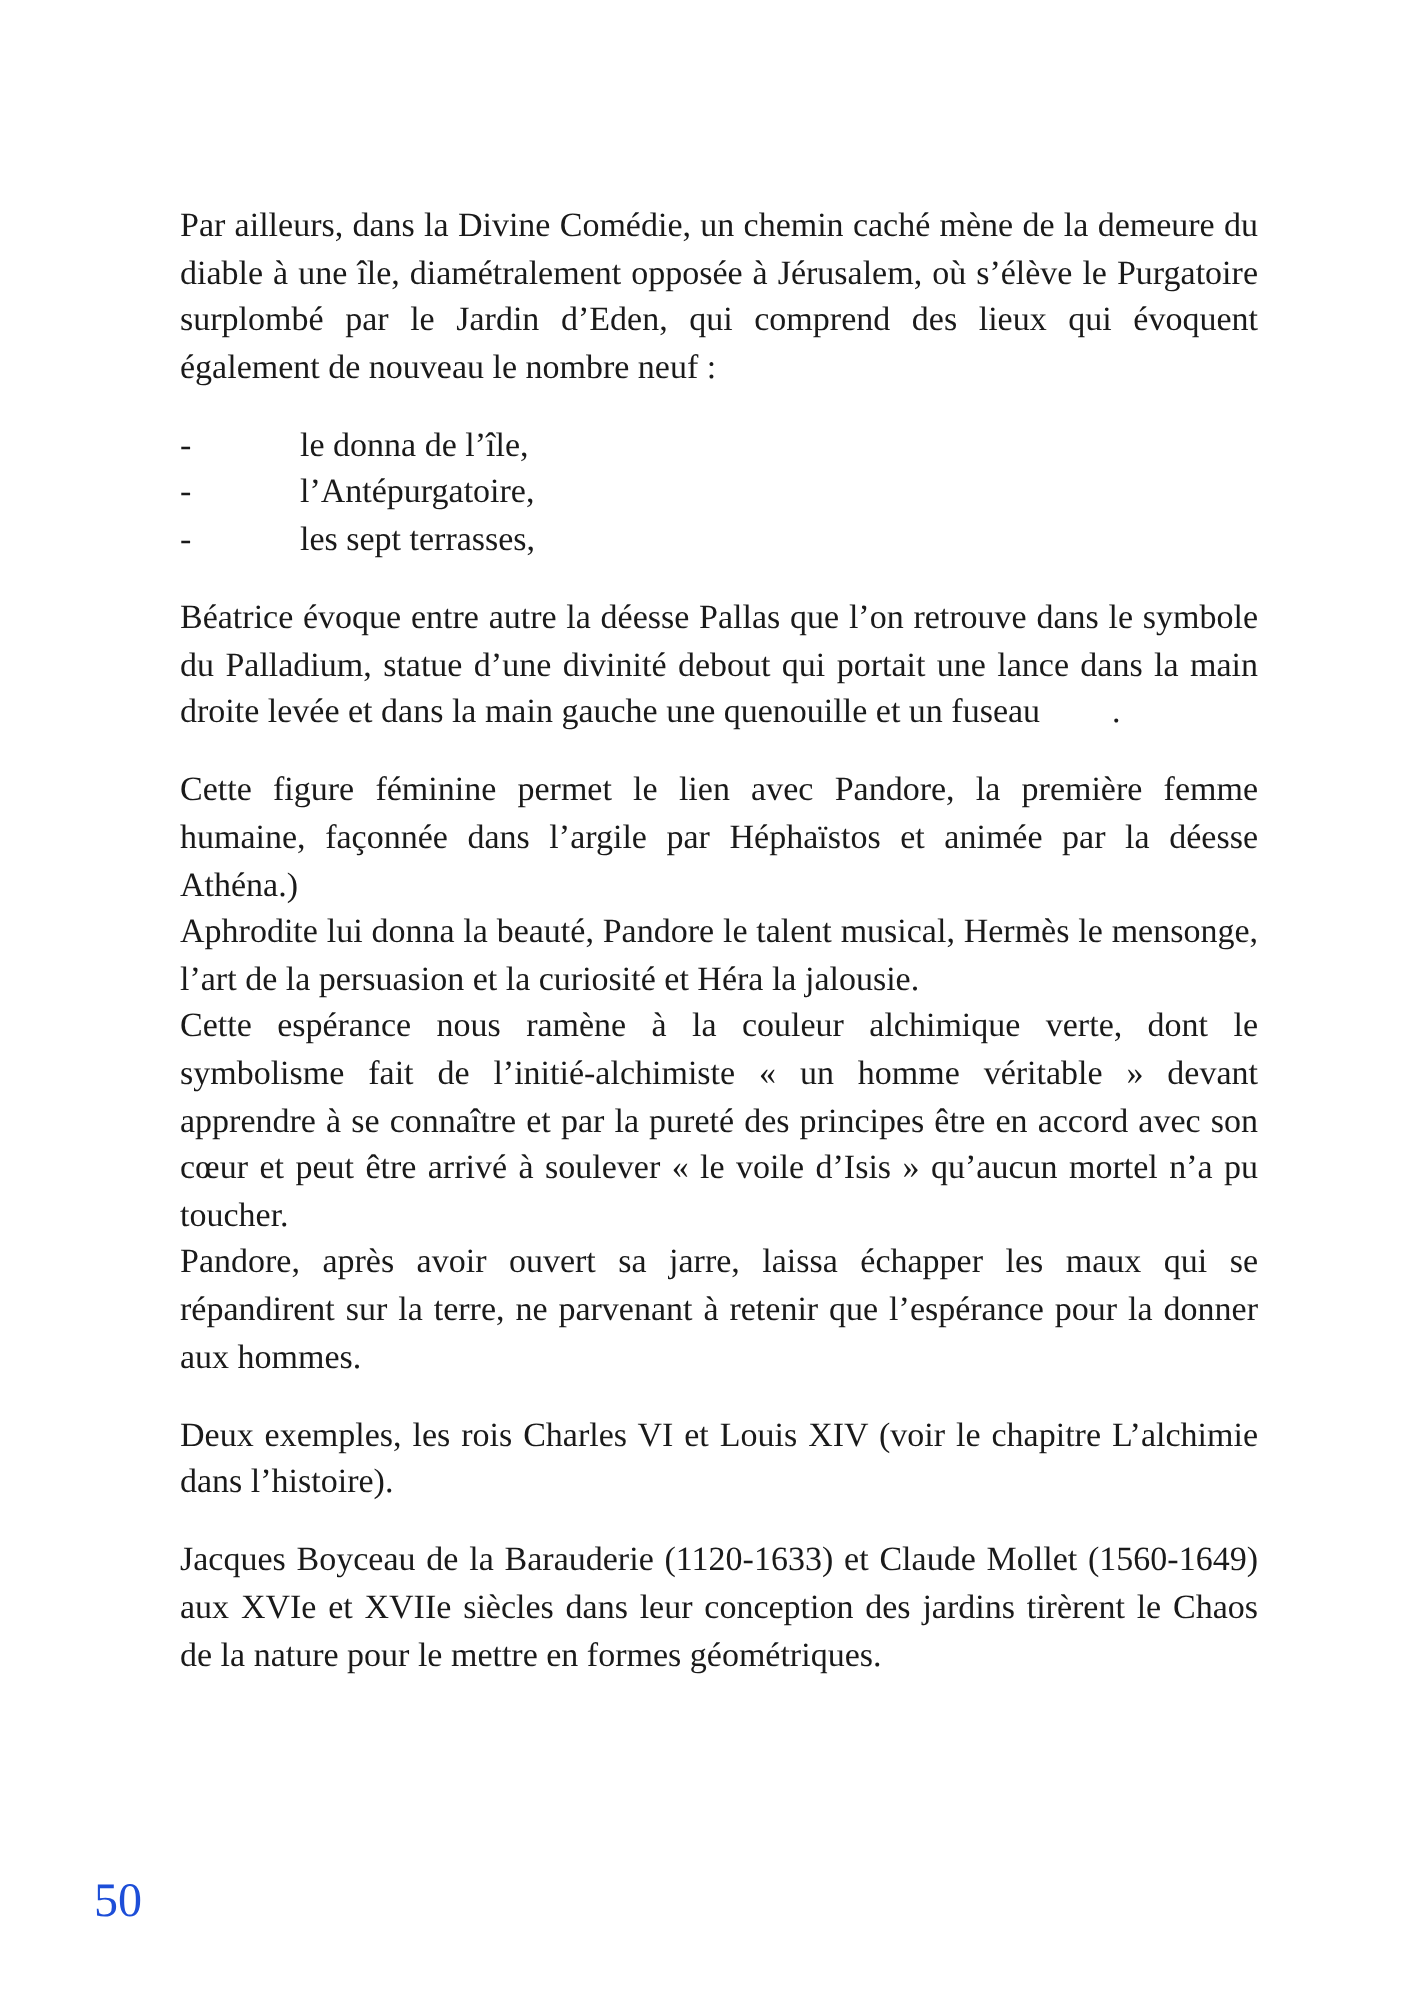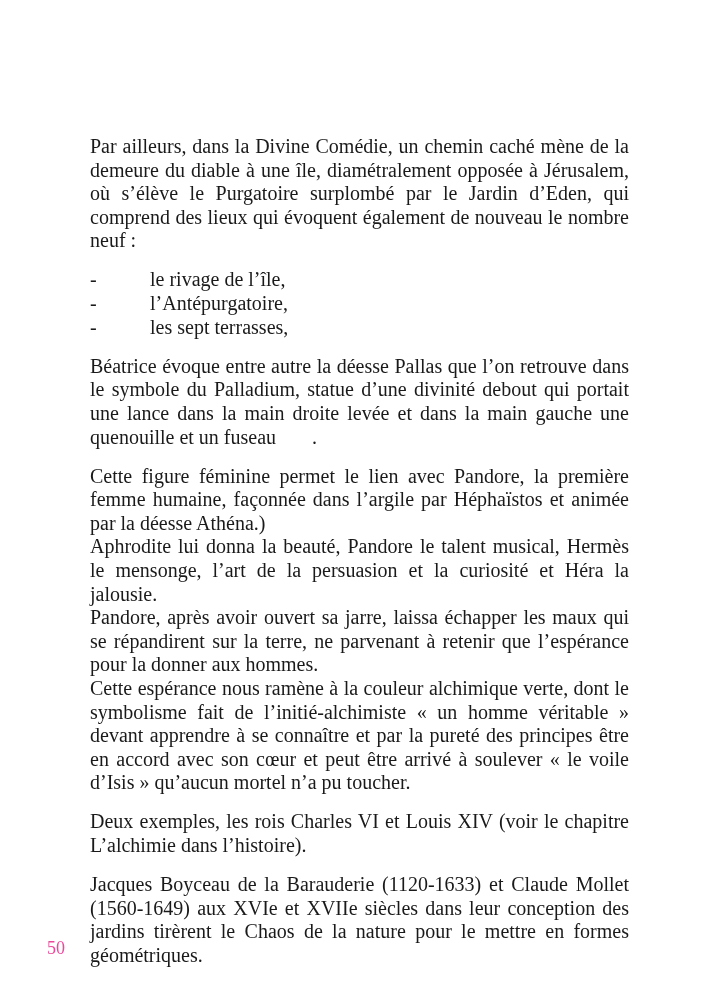--- a/index.html
+++ b/index.html
@@ -1,56 +1,56 @@
 <!DOCTYPE html>
 <html><head>
 <meta charset="utf-8">
 <style>
   html, body { margin: 0; padding: 0; background: #ffffff; }
   body { width: 705px; height: 1000px; position: relative; overflow: hidden;
          font-family: "Liberation Serif", "DejaVu Serif", serif; color: #1a1a1a; }
-  .page { position: absolute; left: 90px; top: 135px; width: 539px;
-          font-size: 20px; line-height: 23.6px; }
+  .page { position: absolute; left: 90px; top: 101px; width: 539px;
+          font-size: 17px; line-height: 23.6px; }
   .para { margin: 0 0 15.5px 0; text-align: justify; }
   .para .line-block { display: block; }
   .list { margin: 0 0 15.5px 0; padding: 0; list-style: none; }
   .list li { position: relative; padding-left: 60px; }
   .list .dash { position: absolute; left: 0; top: 0; }
   .gap { display: inline-block; width: 36px; }
-  .page-number { position: absolute; left: 47px; top: 938px; font-size: 18px;
-                 font-family: "Liberation Serif", "DejaVu Serif", serif; color: #ec4899; }
+  .page-number { position: absolute; left: 47px; top: 938px; font-size: 24px;
+                 font-family: "Liberation Serif", "DejaVu Serif", serif; color: #1d4ed8; }
 </style>
 </head>
 <body>
 
 <div class="page">
   <p class="para">Par ailleurs, dans la Divine Comédie, un chemin caché mène de la demeure du diable à une île, diamétralement opposée à Jérusalem, où s’élève le Purgatoire surplombé par le Jardin d’Eden, qui comprend des lieux qui évoquent également de nouveau le nombre neuf :</p>
 
   <ul class="list">
     <li>
       <span class="dash">-</span>
-      <span>le rivage de l’île,</span>
+      <span>le donna de l’île,</span>
     </li>
     <li>
       <span class="dash">-</span>
       <span>l’Antépurgatoire,</span>
     </li>
     <li>
       <span class="dash">-</span>
       <span>les sept terrasses,</span>
     </li>
   </ul>
 
   <p class="para"><span>Béatrice évoque entre autre la déesse Pallas que l’on retrouve dans le symbole du Palladium, statue d’une divinité debout qui portait une lance dans la main droite levée et dans la main gauche une quenouille et un fuseau</span><span class="gap"></span><span>.</span></p>
 
   <div class="para">
     <span class="line-block">Cette figure féminine permet le lien avec Pandore, la première femme humaine, façonnée dans l’argile par Héphaïstos et animée par la déesse Athéna.)</span>
     <span class="line-block">Aphrodite lui donna la beauté, Pandore le talent musical, Hermès le mensonge, l’art de la persuasion et la curiosité et Héra la jalousie.</span>
+    <span class="line-block">Cette espérance nous ramène à la couleur alchimique verte, dont le symbolisme fait de l’initié-alchimiste « un homme véritable » devant apprendre à se connaître et par la pureté des principes être en accord avec son cœur et peut être arrivé à soulever « le voile d’Isis » qu’aucun mortel n’a pu toucher.</span>
     <span class="line-block">Pandore, après avoir ouvert sa jarre, laissa échapper les maux qui se répandirent sur la terre, ne parvenant à retenir que l’espérance pour la donner aux hommes.</span>
-    <span class="line-block">Cette espérance nous ramène à la couleur alchimique verte, dont le symbolisme fait de l’initié-alchimiste « un homme véritable » devant apprendre à se connaître et par la pureté des principes être en accord avec son cœur et peut être arrivé à soulever « le voile d’Isis » qu’aucun mortel n’a pu toucher.</span>
   </div>
 
   <div class="para">
     <span class="line-block">Deux exemples, les rois Charles VI et Louis XIV (voir le chapitre L’alchimie dans l’histoire).</span>
   </div>
 
   <div class="para">
     <span class="line-block">Jacques Boyceau de la Barauderie (1120-1633) et Claude Mollet (1560-1649) aux XVIe et XVIIe siècles dans leur conception des jardins tirèrent le Chaos de la nature pour le mettre en formes géométriques.</span>
   </div>
 </div>

